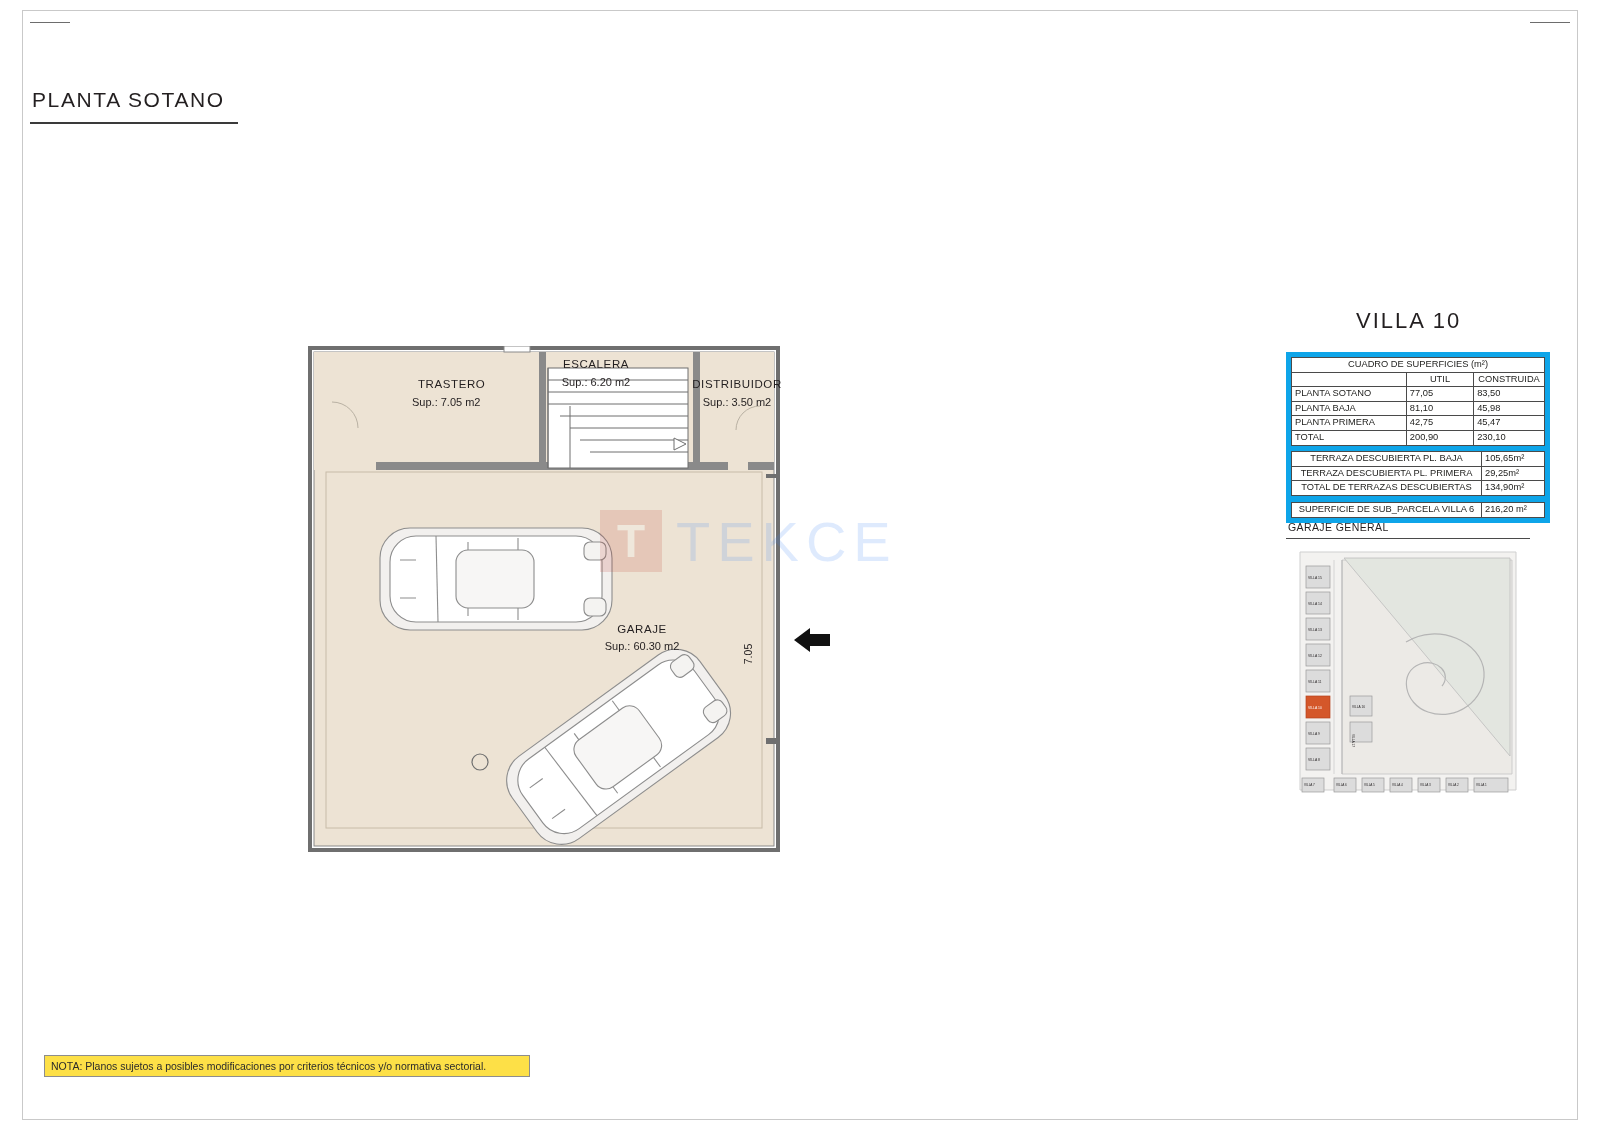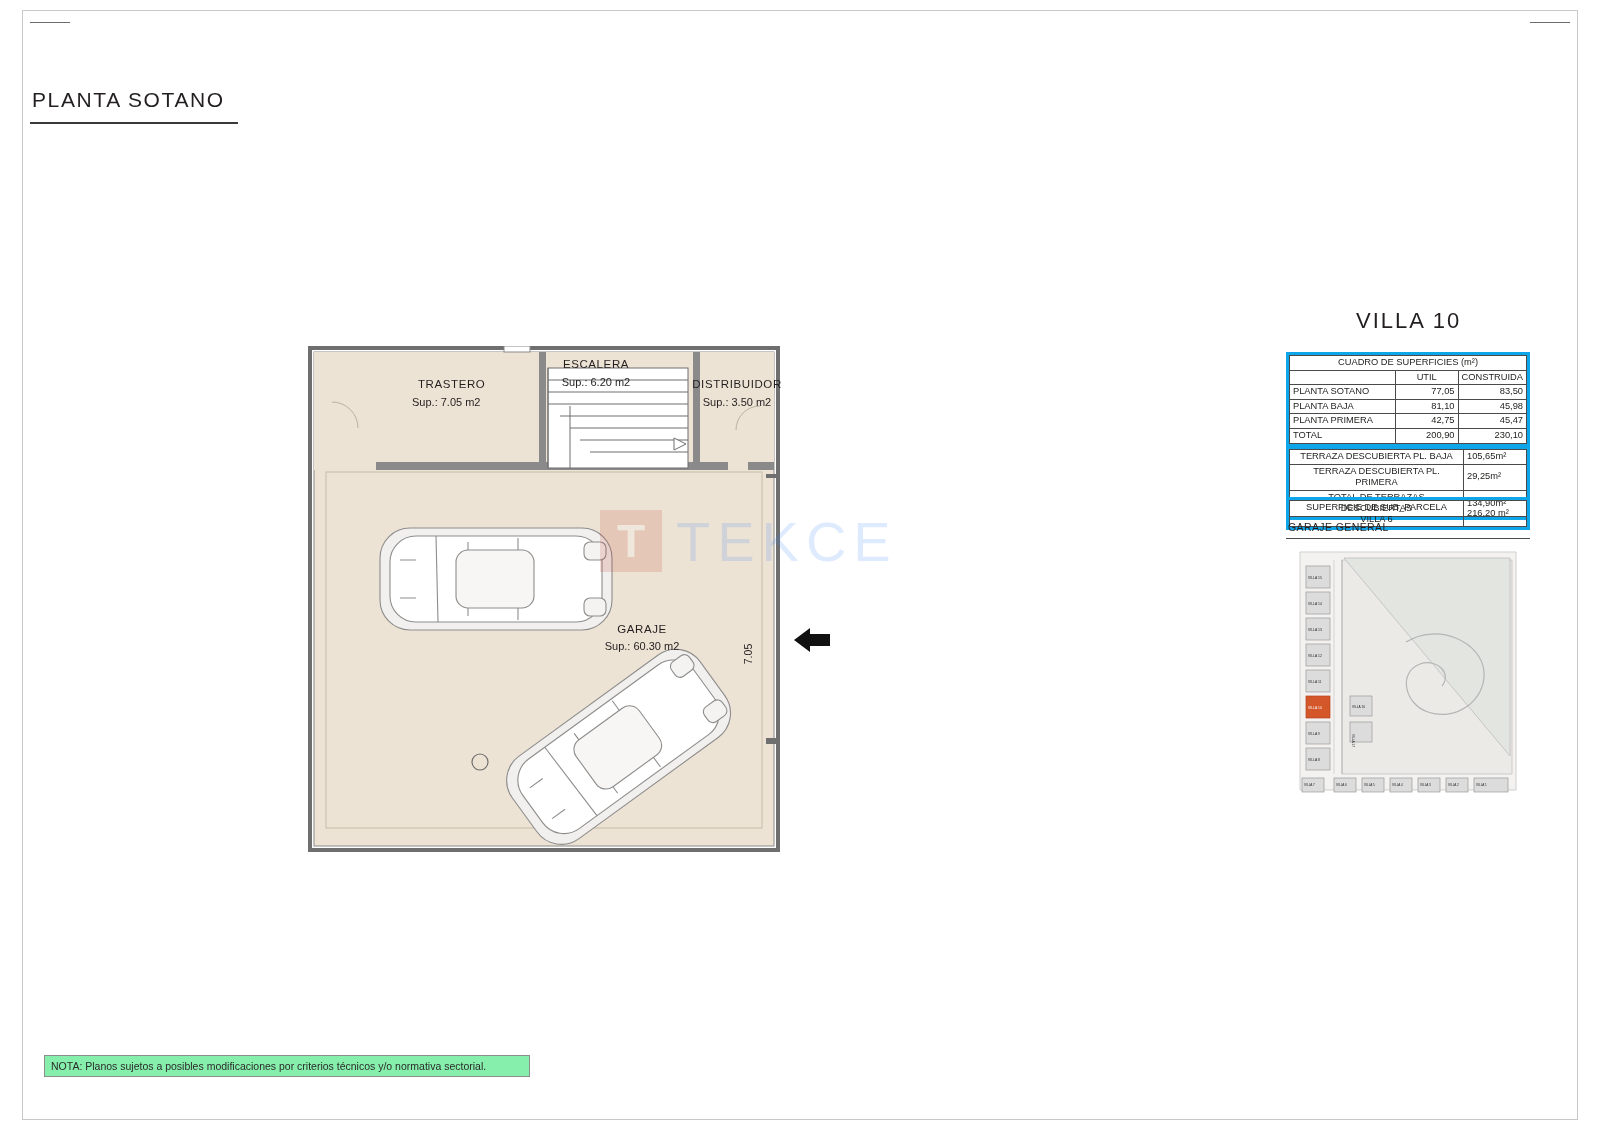--- a/index.html
+++ b/index.html
@@ -88,41 +88,41 @@
     position: absolute;
     left: 1356px; top: 308px;
     font-size: 22px;
     letter-spacing: 2px;
     color: #231f20;
   }
 
   .surf-table {
     position: absolute;
     left: 1286px; top: 352px;
-    width: 244px;
-    border: 3px solid #0ea5e9;
+    width: 264px;
+    border: 5px solid #0ea5e9;
     box-sizing: border-box;
     border-collapse: collapse;
     font-size: 9.5px;
     color: #1d1d1b;
   }
   .surf-table table { border-collapse: collapse; width: 100%; }
   .surf-table td, .surf-table th {
     border: 1px solid #4a4a4a;
     padding: 1px 3px;
     font-weight: 400;
     font-size: 9.3px;
     line-height: 1.25;
   }
   .surf-head {
     text-align: center;
     font-size: 10px;
   }
   .col-label { width: 104px; }
-  .col-num { width: 58px; text-align: right; }
+  .col-num { width: 58px; text-align: left; }
   .surf-sub { text-align: center; font-size: 8.6px; margin-top: 12px; }
   .terr-label { text-align: center; }
   .terr-val { text-align: left; width: 56px; }
 
   .planta-general-label {
     position: absolute;
     left: 1288px; top: 521px;
     font-size: 10.5px;
     letter-spacing: 0.4px;
   }
@@ -145,21 +145,21 @@
     position: absolute;
     left: 44px; top: 1055px;
     width: 486px; height: 22px;
     border: 1px solid #8d8d8d;
     box-sizing: border-box;
     display: flex;
     align-items: center;
     padding: 0 6px;
     font-size: 10.5px;
     color: #2b2b2b;
-    background: #86efac;
+    background: #fde047;
   }
 
   
   .svg-txt { font-family: "Liberation Sans", sans-serif; fill: #231f20; }
 </style>
 </head>
 <body>
 
 <div class="page-frame"></div>
 <div class="corner-rule corner-tl"></div>

